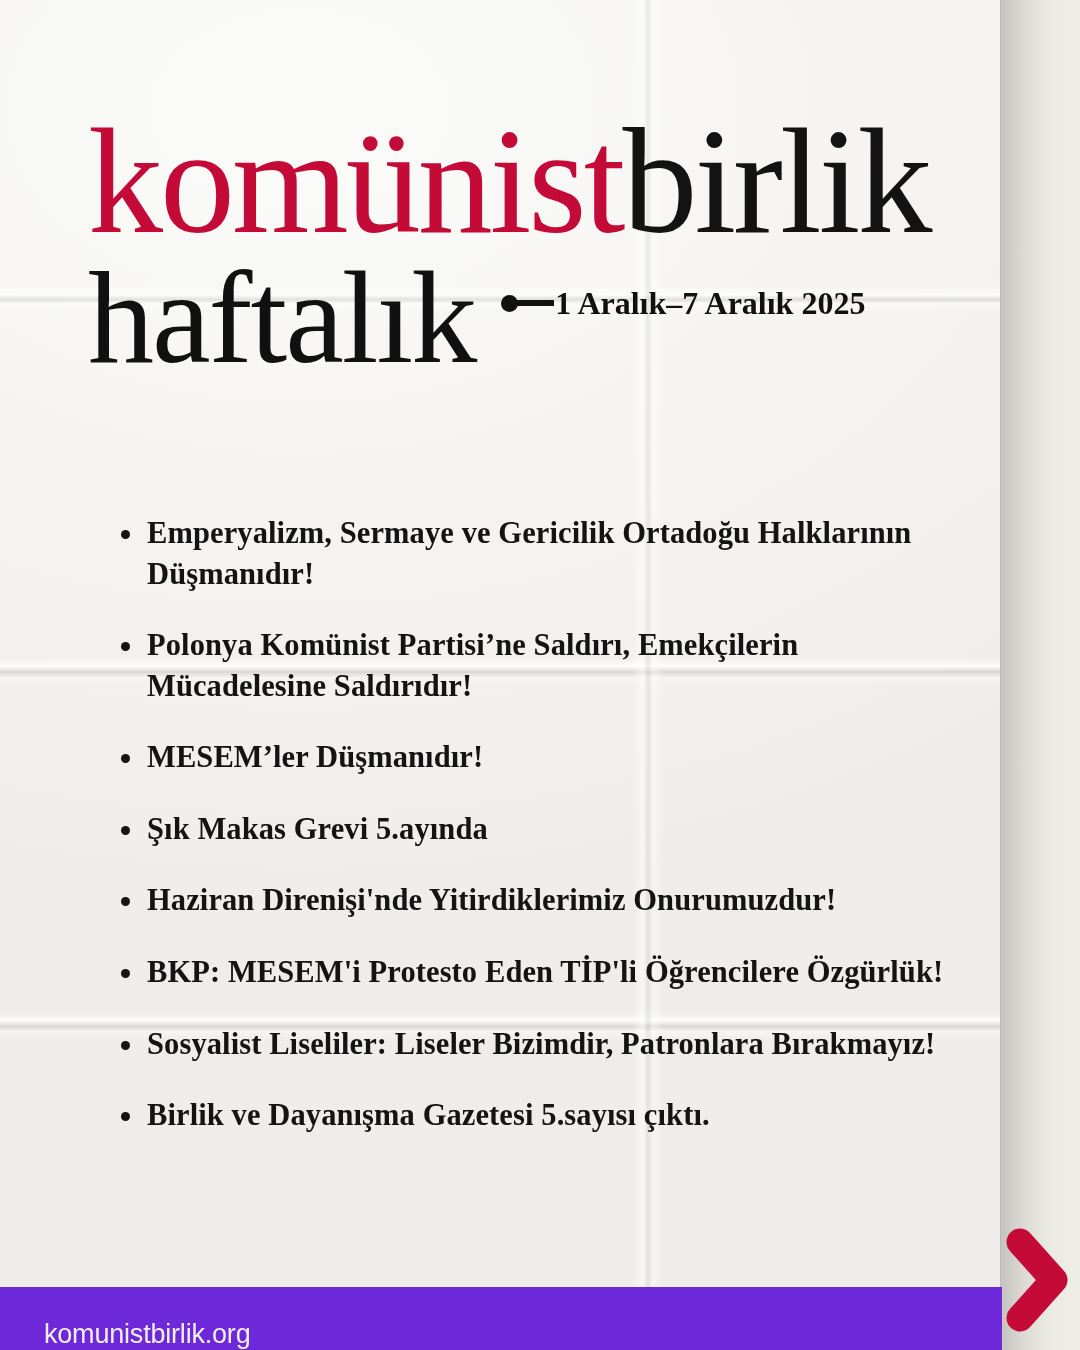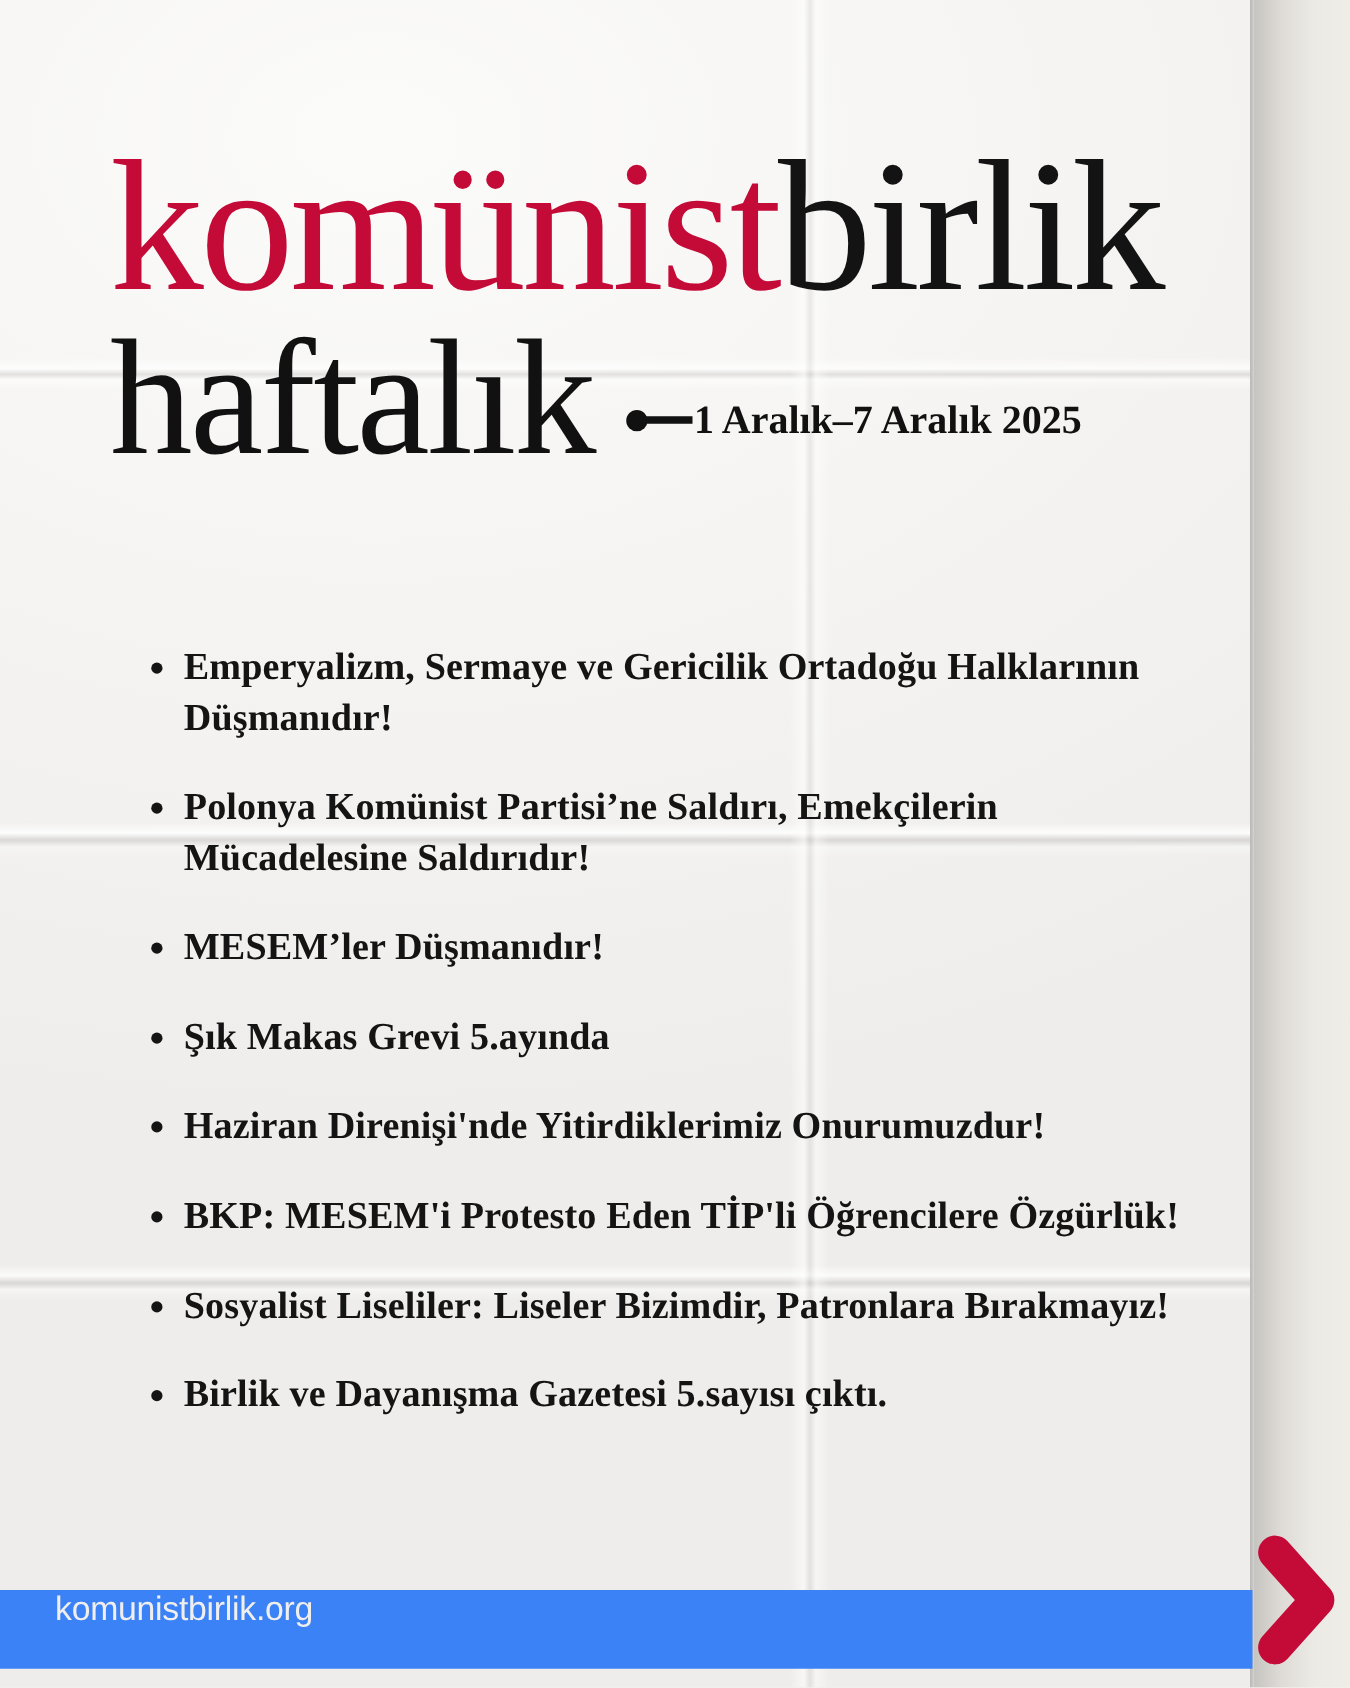--- a/index.html
+++ b/index.html
@@ -118,21 +118,21 @@
     font-size: 150px;
     line-height: 0.92;
     letter-spacing: -3px;
     white-space: nowrap;
   }
   .wordmark .red   { color: #C40B38; }
   .wordmark .black { color: #131313; }
 
   .secondline {
     display: flex;
-    align-items: flex-end;
+    align-items: center;
     margin-top: 2px;
     white-space: nowrap;
   }
   .haftalik {
     font-family: "Liberation Serif", "DejaVu Serif", serif;
     font-size: 132px;
     line-height: 1.0;
     letter-spacing: -2px;
     color: #111111;
   }
@@ -204,26 +204,26 @@
     width: 9px;
     height: 9px;
     border-radius: 50%;
     background: #141414;
   }
 
   
   .footer-bar {
     position: absolute;
     left: 0;
-    bottom: 15px;
+    bottom: 0;
     width: 1002px;
     height: 63px;
-    background: #3b82f6;
+    background: #6d28d9;
     display: flex;
-    align-items: flex-start;
+    align-items: flex-end;
   }
   .footer-url {
     margin-left: 44px;
     font-family: "Liberation Sans", "DejaVu Sans", sans-serif;
     font-weight: 400;
     font-size: 27px;
     letter-spacing: -0.2px;
     color: #f0efed;
   }
 

